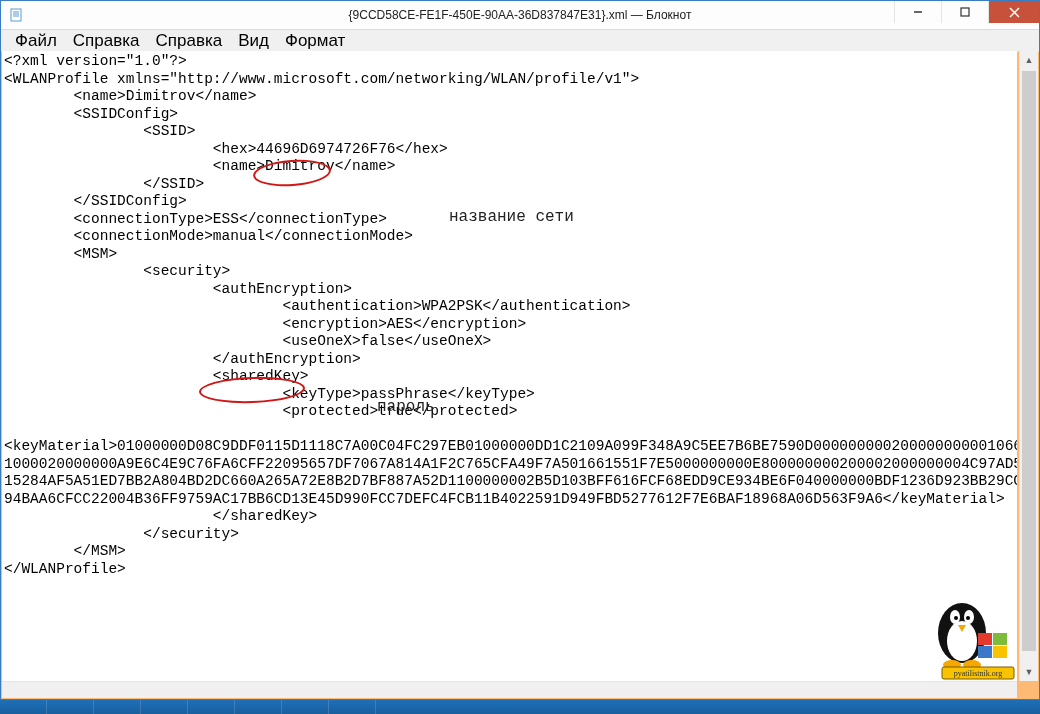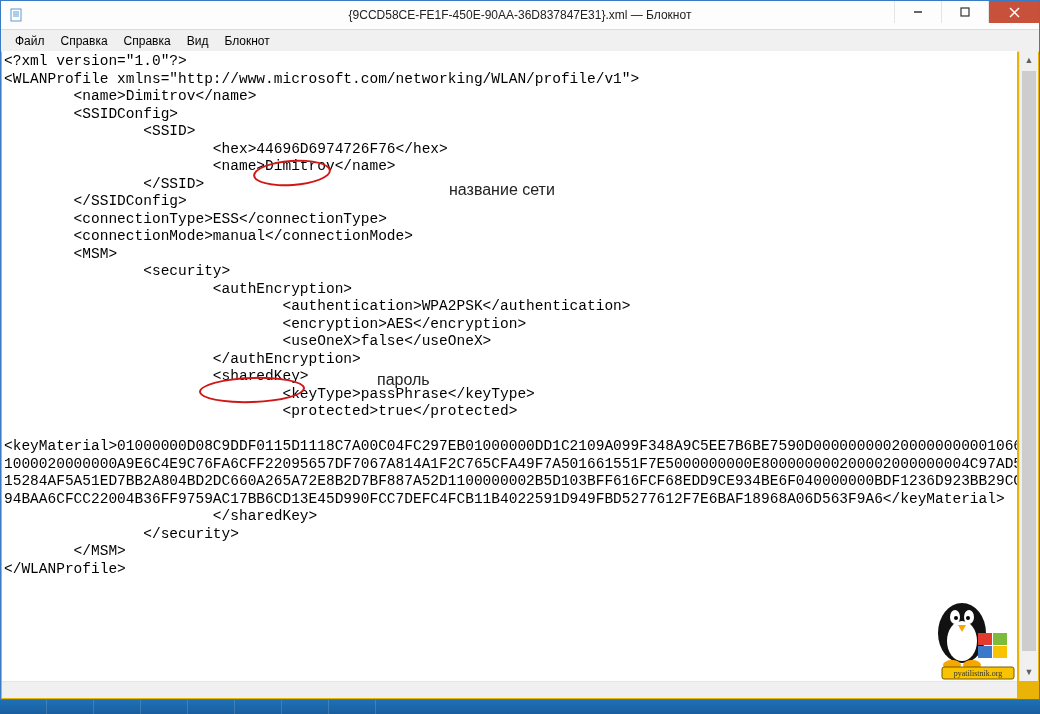--- a/index.html
+++ b/index.html
@@ -10,21 +10,21 @@
     font-family: "Segoe UI", Tahoma, sans-serif;
     background: #d3d3d3;
     overflow: hidden;
   }
   .window {
     position: absolute;
     left: 0;
     top: 0;
     width: 1040px;
     height: 700px;
-    background: #eab308;
+    background: #fdba74;
     border: 1px solid #3a7cc2;
     box-sizing: border-box;
   }
   .titlebar {
     height: 28px;
     background: #fdfdfd;
     border-bottom: 1px solid #dcdcdc;
     display: flex;
     align-items: center;
     position: relative;
@@ -69,21 +69,21 @@
     background: #c7513a;
     color: #fff;
     width: 50px;
   }
   .menubar {
     height: 21px;
     background: #f0f0f0;
     border-bottom: 1px solid #dcdcdc;
     display: flex;
     align-items: center;
-    font-size: 12px;
+    font-size: 17px;
     color: #000;
     padding-left: 6px;
   }
   .menu-item {
     padding: 2px 8px;
     cursor: default;
   }
   .editor {
     position: absolute;
     left: 1px;
@@ -143,23 +143,24 @@
     background: linear-gradient(#1e6fb7, #195f9e);
     display: flex;
   }
   .task-item {
     width: 46px;
     height: 14px;
     border-right: 1px solid rgba(255,255,255,0.15);
   }
   .annotation {
     position: absolute;
-    font-family: Liberation Sans, sans-serif;
+    font-family: Liberation Mono, monospace;
     font-size: 16px;
     color: #222;
+    margin-top: 27px;
   }
   .oval {
     position: absolute;
     border: 2px solid #d01717;
     border-radius: 50%;
     background: transparent;
   }
   .logo-watermark {
     position: absolute;
     right: 21px;
@@ -202,21 +203,21 @@
           </svg>
       </div>
     </div>
   </div>
 
   <div class="menubar">
     <div class="menu-item">Файл</div>
     <div class="menu-item">Справка</div>
     <div class="menu-item">Справка</div>
     <div class="menu-item">Вид</div>
-    <div class="menu-item">Блокнот</div>
+    <div class="menu-item">Формат</div>
   </div>
 
   <div class="editor" id="editor">&lt;?xml version="1.0"?&gt;
 &lt;WLANProfile xmlns="http://www.microsoft.com/networking/WLAN/profile/v1"&gt;
         &lt;name&gt;Dimitrov&lt;/name&gt;
         &lt;SSIDConfig&gt;
                 &lt;SSID&gt;
                         &lt;hex&gt;44696D6974726F76&lt;/hex&gt;
                         &lt;name&gt;Dimitrov&lt;/name&gt;
                 &lt;/SSID&gt;

